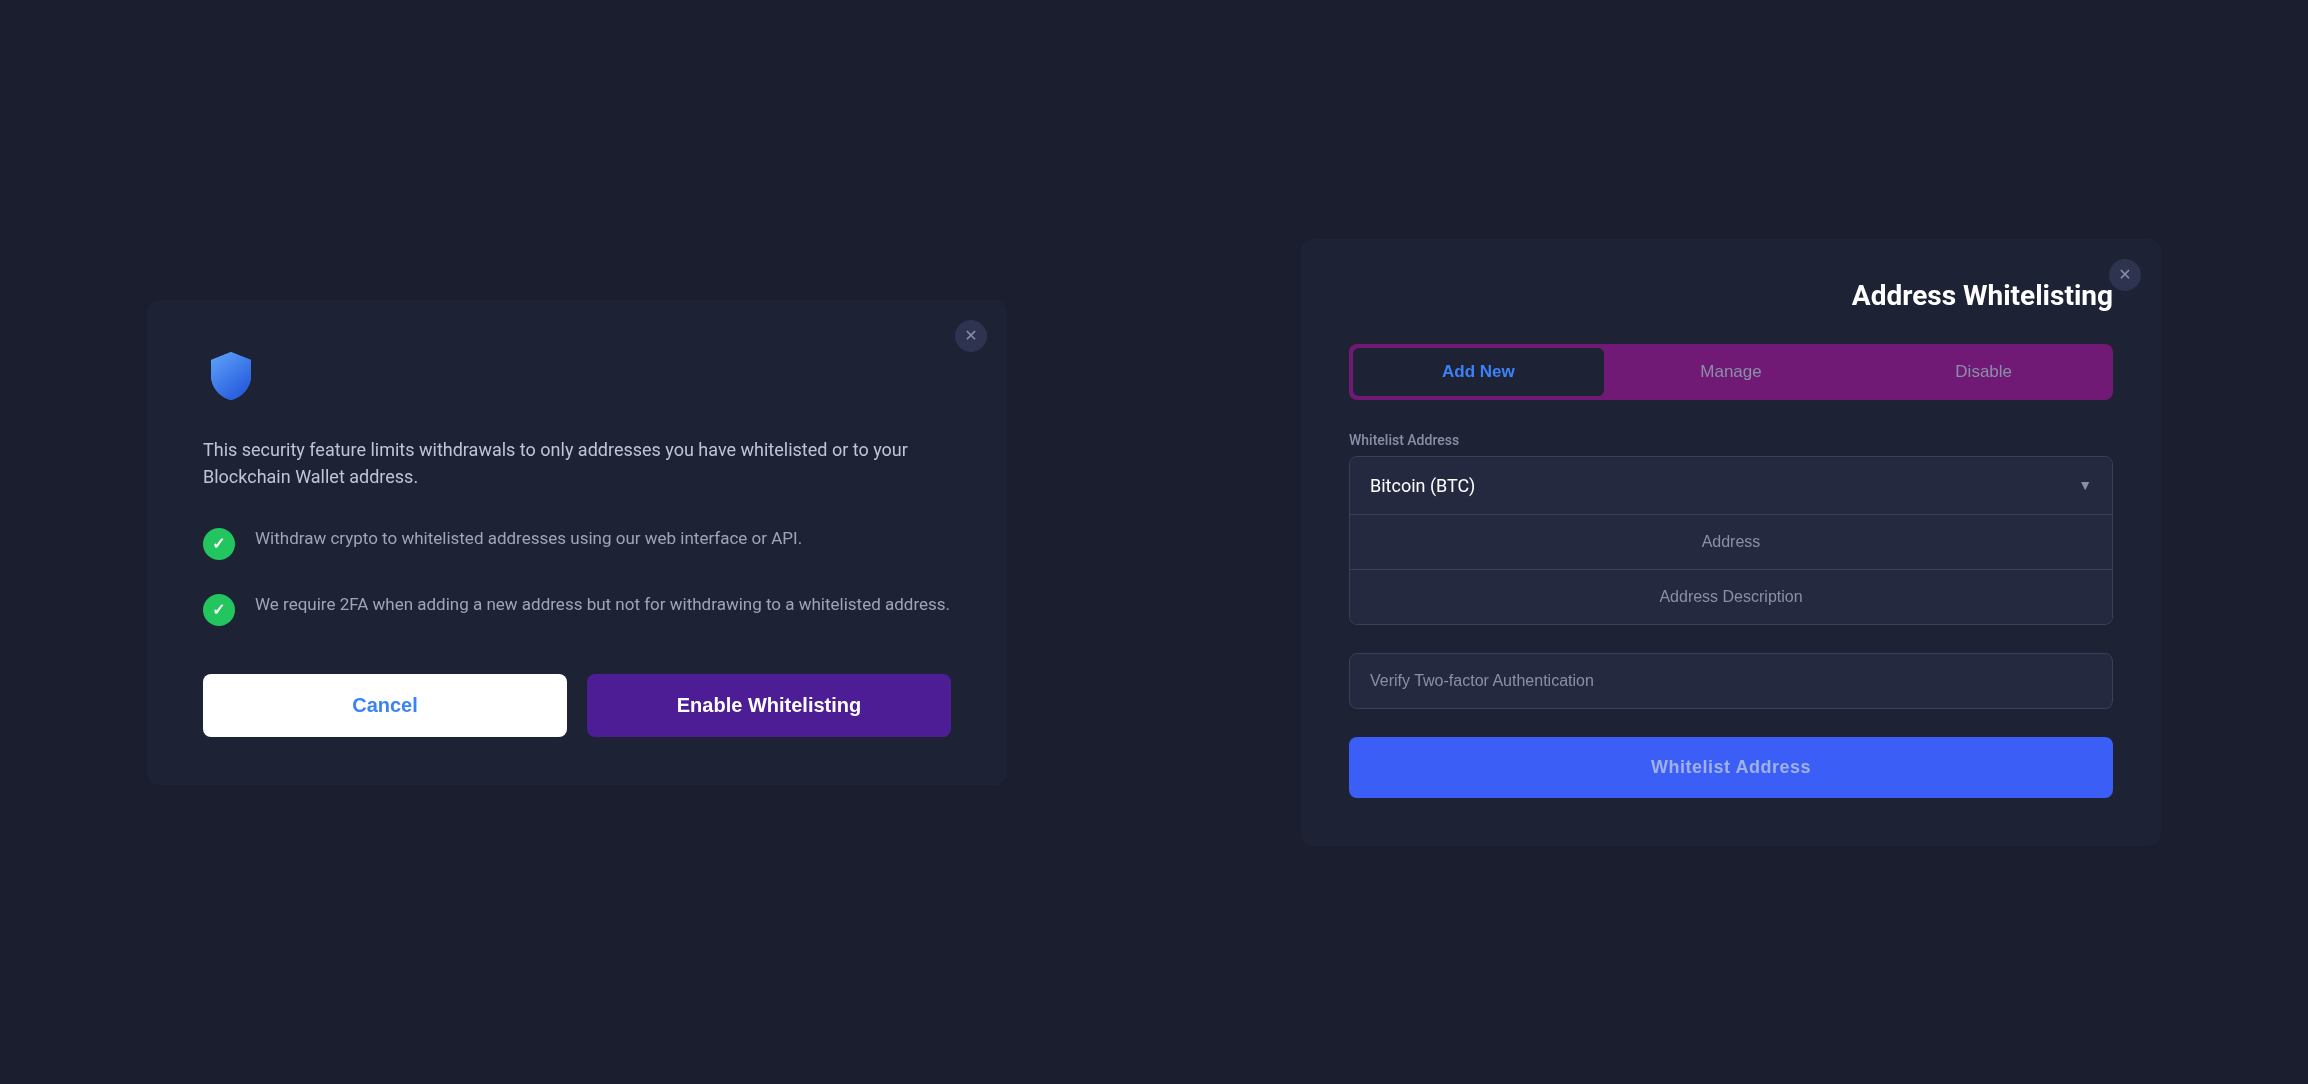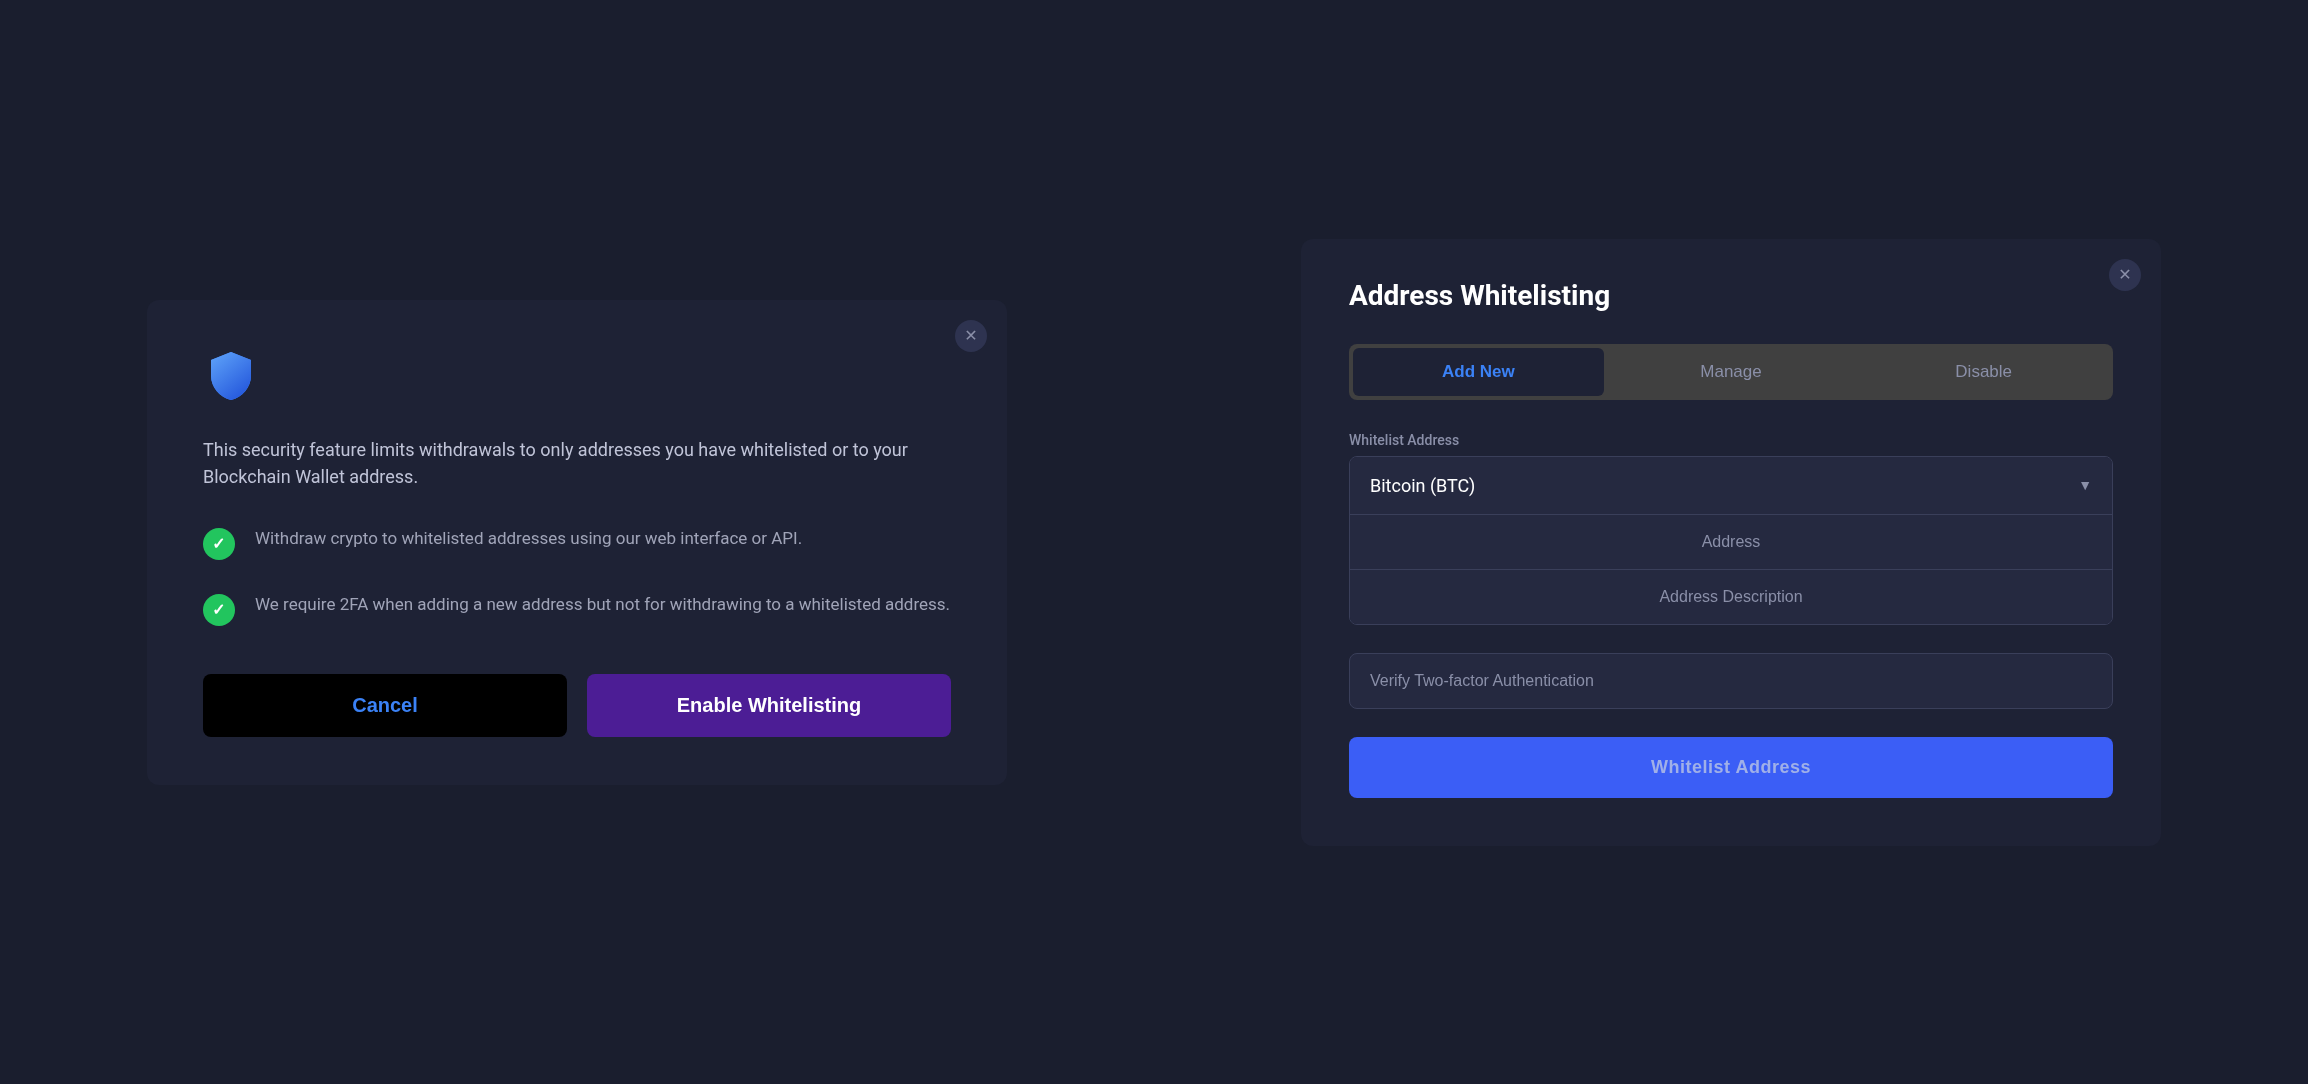--- a/index.html
+++ b/index.html
@@ -122,21 +122,21 @@
     }
 
     .button-row {
       display: flex;
       gap: 20px;
     }
 
     .btn-cancel {
       flex: 1;
       padding: 20px;
-      background: #000000;
+      background: #ffffff;
       border: none;
       border-radius: 8px;
       font-size: 20px;
       font-weight: 700;
       color: #3b82f6;
       cursor: pointer;
     }
 
     .btn-enable {
       flex: 1;
@@ -148,27 +148,27 @@
       font-weight: 700;
       color: #ffffff;
       cursor: pointer;
     }
 
     
     .modal-title-right {
       font-size: 28px;
       font-weight: 700;
       color: #ffffff;
-      text-align: left;
+      text-align: right;
       margin-bottom: 32px;
     }
 
     .tab-row {
       display: flex;
-      background: #404040;
+      background: #701a75;
       border-radius: 8px;
       padding: 4px;
       margin-bottom: 32px;
       gap: 2px;
     }
 
     .tab {
       flex: 1;
       padding: 14px 20px;
       border-radius: 6px;

